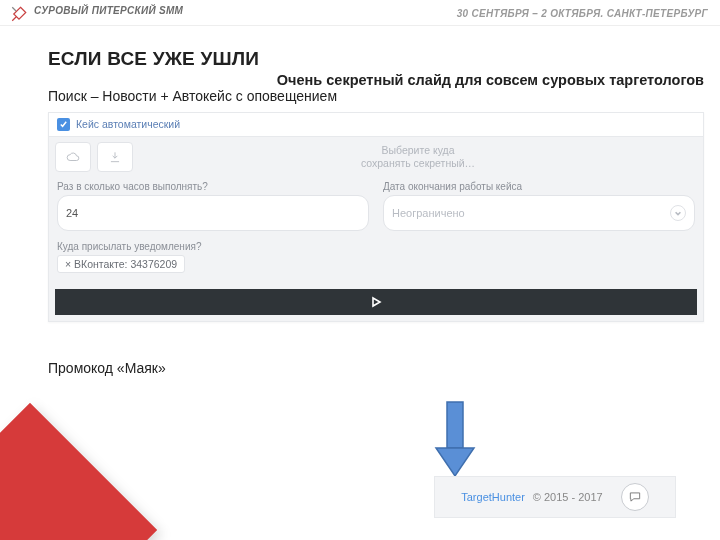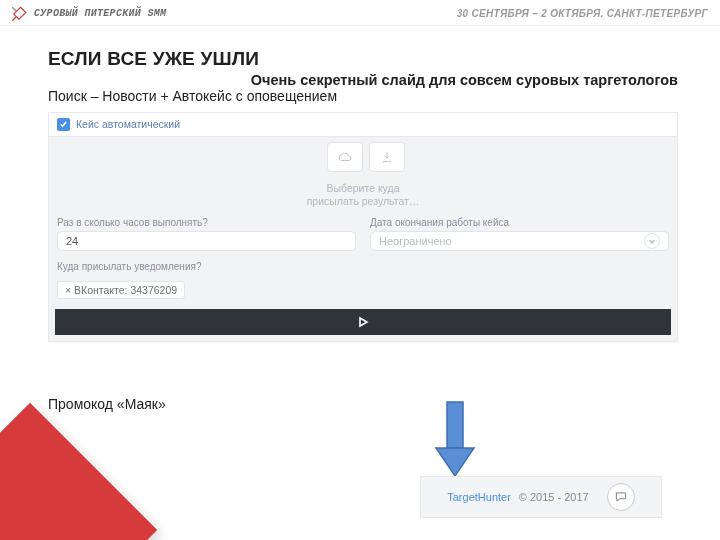--- a/index.html
+++ b/index.html
@@ -6,73 +6,73 @@
   body {
     width: 720px; height: 540px;
     font-family: Arial, Helvetica, sans-serif;
     background: #fff; color: #222;
     position: relative; overflow: hidden;
   }
   
   .topbar { display:flex; align-items:center; justify-content:space-between;
     padding:6px 12px 4px 10px; height:26px; font-size:10px;
     color:#7a7a7a; letter-spacing:.3px; border-bottom:1px solid #eee;}
-  .brand { display:flex; align-items:center; gap:6px;font-family:Liberation Mono, monospace;}
+  .brand { display:flex; gap:6px;}
   .brand .logo { width:18px; height:18px;}
   .brand-name { font-weight:700; font-style:italic; color:#6b6b6b;}
   .topdate { font-weight:700; font-style:italic; color:#9a9a9a;}
 
-  .content { padding: 22px 42px 0 48px; }
+  .content { padding: 22px 16px 0 48px; }
   h1 { font-size:19px; font-weight:800; letter-spacing:.2px;}
   .subtitle { font-size:14.5px; font-weight:700; margin-top:2px;text-align:right;}
   .line1 { font-size:14px; }
 
   
   .panel { margin-top:8px; border:1px solid #e7e9ec; background:#f2f3f5;
     box-shadow:0 1px 2px rgba(0,0,0,.04);}
   .panel-top { display:flex; align-items:flex-start; gap:6px;
     background:#fff; border-bottom:1px solid #e7e9ec;
     padding:5px 8px; font-size:10.5px; color:#5b7fb5;}
   .chk { width:13px; height:13px; background:#4a90e2; border-radius:2px;
     display:flex; align-items:center; justify-content:center;}
   .chk svg{ width:9px; height:9px; stroke:#fff;}
 
-  .savebar { display:flex; align-items:center;flex-direction:column; }
+  .savebar { display:flex; align-items:center; }
   .savebar-left { display:flex; }
   .icon-btn { width:36px; height:30px; border:1px solid #e2e4e8; background:#fff;
     display:flex; align-items:center; justify-content:center; color:#b8bcc3;
     border-radius:4px; margin:5px 0 5px 6px;}
   .icon-btn svg { width:14px; height:14px; fill:none; stroke:#b8bcc3; stroke-width:1.6;}
   .save-hint { flex:1; text-align:center; color:#b2b6bd; font-size:10.5px;
     line-height:1.25; padding:5px 0;}
 
   .row { display:flex; gap:14px; padding:4px 8px 6px;}
   .field { flex:1; }
   .field-label { font-size:10px; color:#8b8f97; margin-bottom:3px;}
-  .control { height:20px; background:#fff; border:1px solid #e2e4e8; border-radius:5px;
+  .control { height:36px; background:#fff; border:1px solid #e2e4e8; border-radius:11px;
     display:flex; align-items:center; padding:0 8px; font-size:11px; color:#555;}
   .control.placeholder { color:#b8bcc3;}
   .control .chev { margin-left:auto; width:16px; height:16px; border:1px solid #e0e2e6;
     border-radius:50%; display:flex; align-items:center; justify-content:center;}
   .control .chev svg{ width:8px; height:8px; stroke:#b8bcc3; fill:none; stroke-width:2;}
-  .tag { height:24px; display:flex; align-items:flex-end;}
+  .tag { height:24px; display:flex; align-items:flex-start;}
   .tag-chip { background:#fff; border:1px solid #e2e4e8; border-radius:3px;
     padding:2px 7px; font-size:10.5px; color:#6a6e75; display:flex; gap:5px; align-items:center;}
 
   .playbar { height:26px; background:#2f3438; margin:4px 6px 6px;
     display:flex; align-items:center; justify-content:center;}
   .playbar svg{ width:12px; height:12px; stroke:#fff; fill:none; stroke-width:1.6;}
 
-  .promo { font-size:14px; margin-top:54px;}
+  .promo { font-size:14px; margin-top:38px;}
 
   
   .arrow { position:absolute; left:430px; top:400px; width:50px; height:80px;}
 
   
-  .footer-snip { position:absolute; right:58px; bottom:22px;
+  .footer-snip { position:absolute; right:44px; bottom:22px;
     width:242px; height:42px; background:#f3f4f6; border:1px solid #e7e9ec;
     display:flex; align-items:center; justify-content:center; gap:8px;
     font-size:11px; color:#888;}
   .footer-snip .th { color:#4a90e2;}
   .chat-bubble { width:28px; height:28px; border:1px solid #c9ccd1; background:#fff;
     border-radius:50%; display:flex; align-items:center; justify-content:center; margin-left:10px;}
   .chat-bubble svg{ width:14px; height:14px; fill:none; stroke:#777; stroke-width:1.6;}
 
   
   .accent { position:absolute; left:-60px; bottom:-80px; width:180px; height:180px;
@@ -120,21 +120,21 @@
             </svg>
         </div>
         <div class="icon-btn">
           <svg viewBox="0 0 24 24">
               <path d="M12 4v10m0 0l-4-4m4 4l4-4M5 20h14"></path>
             </svg>
         </div>
       </div>
       <div class="save-hint">
         <div>Выберите куда</div>
-        <div>присылать результат…</div>
+        <div>сохранять секретный…</div>
       </div>
     </div>
 
     <div class="row">
       <div class="field">
         <div class="field-label">Раз в сколько часов выполнять?</div>
         <div class="control">
             <span>24</span>
           </div>
       </div>

